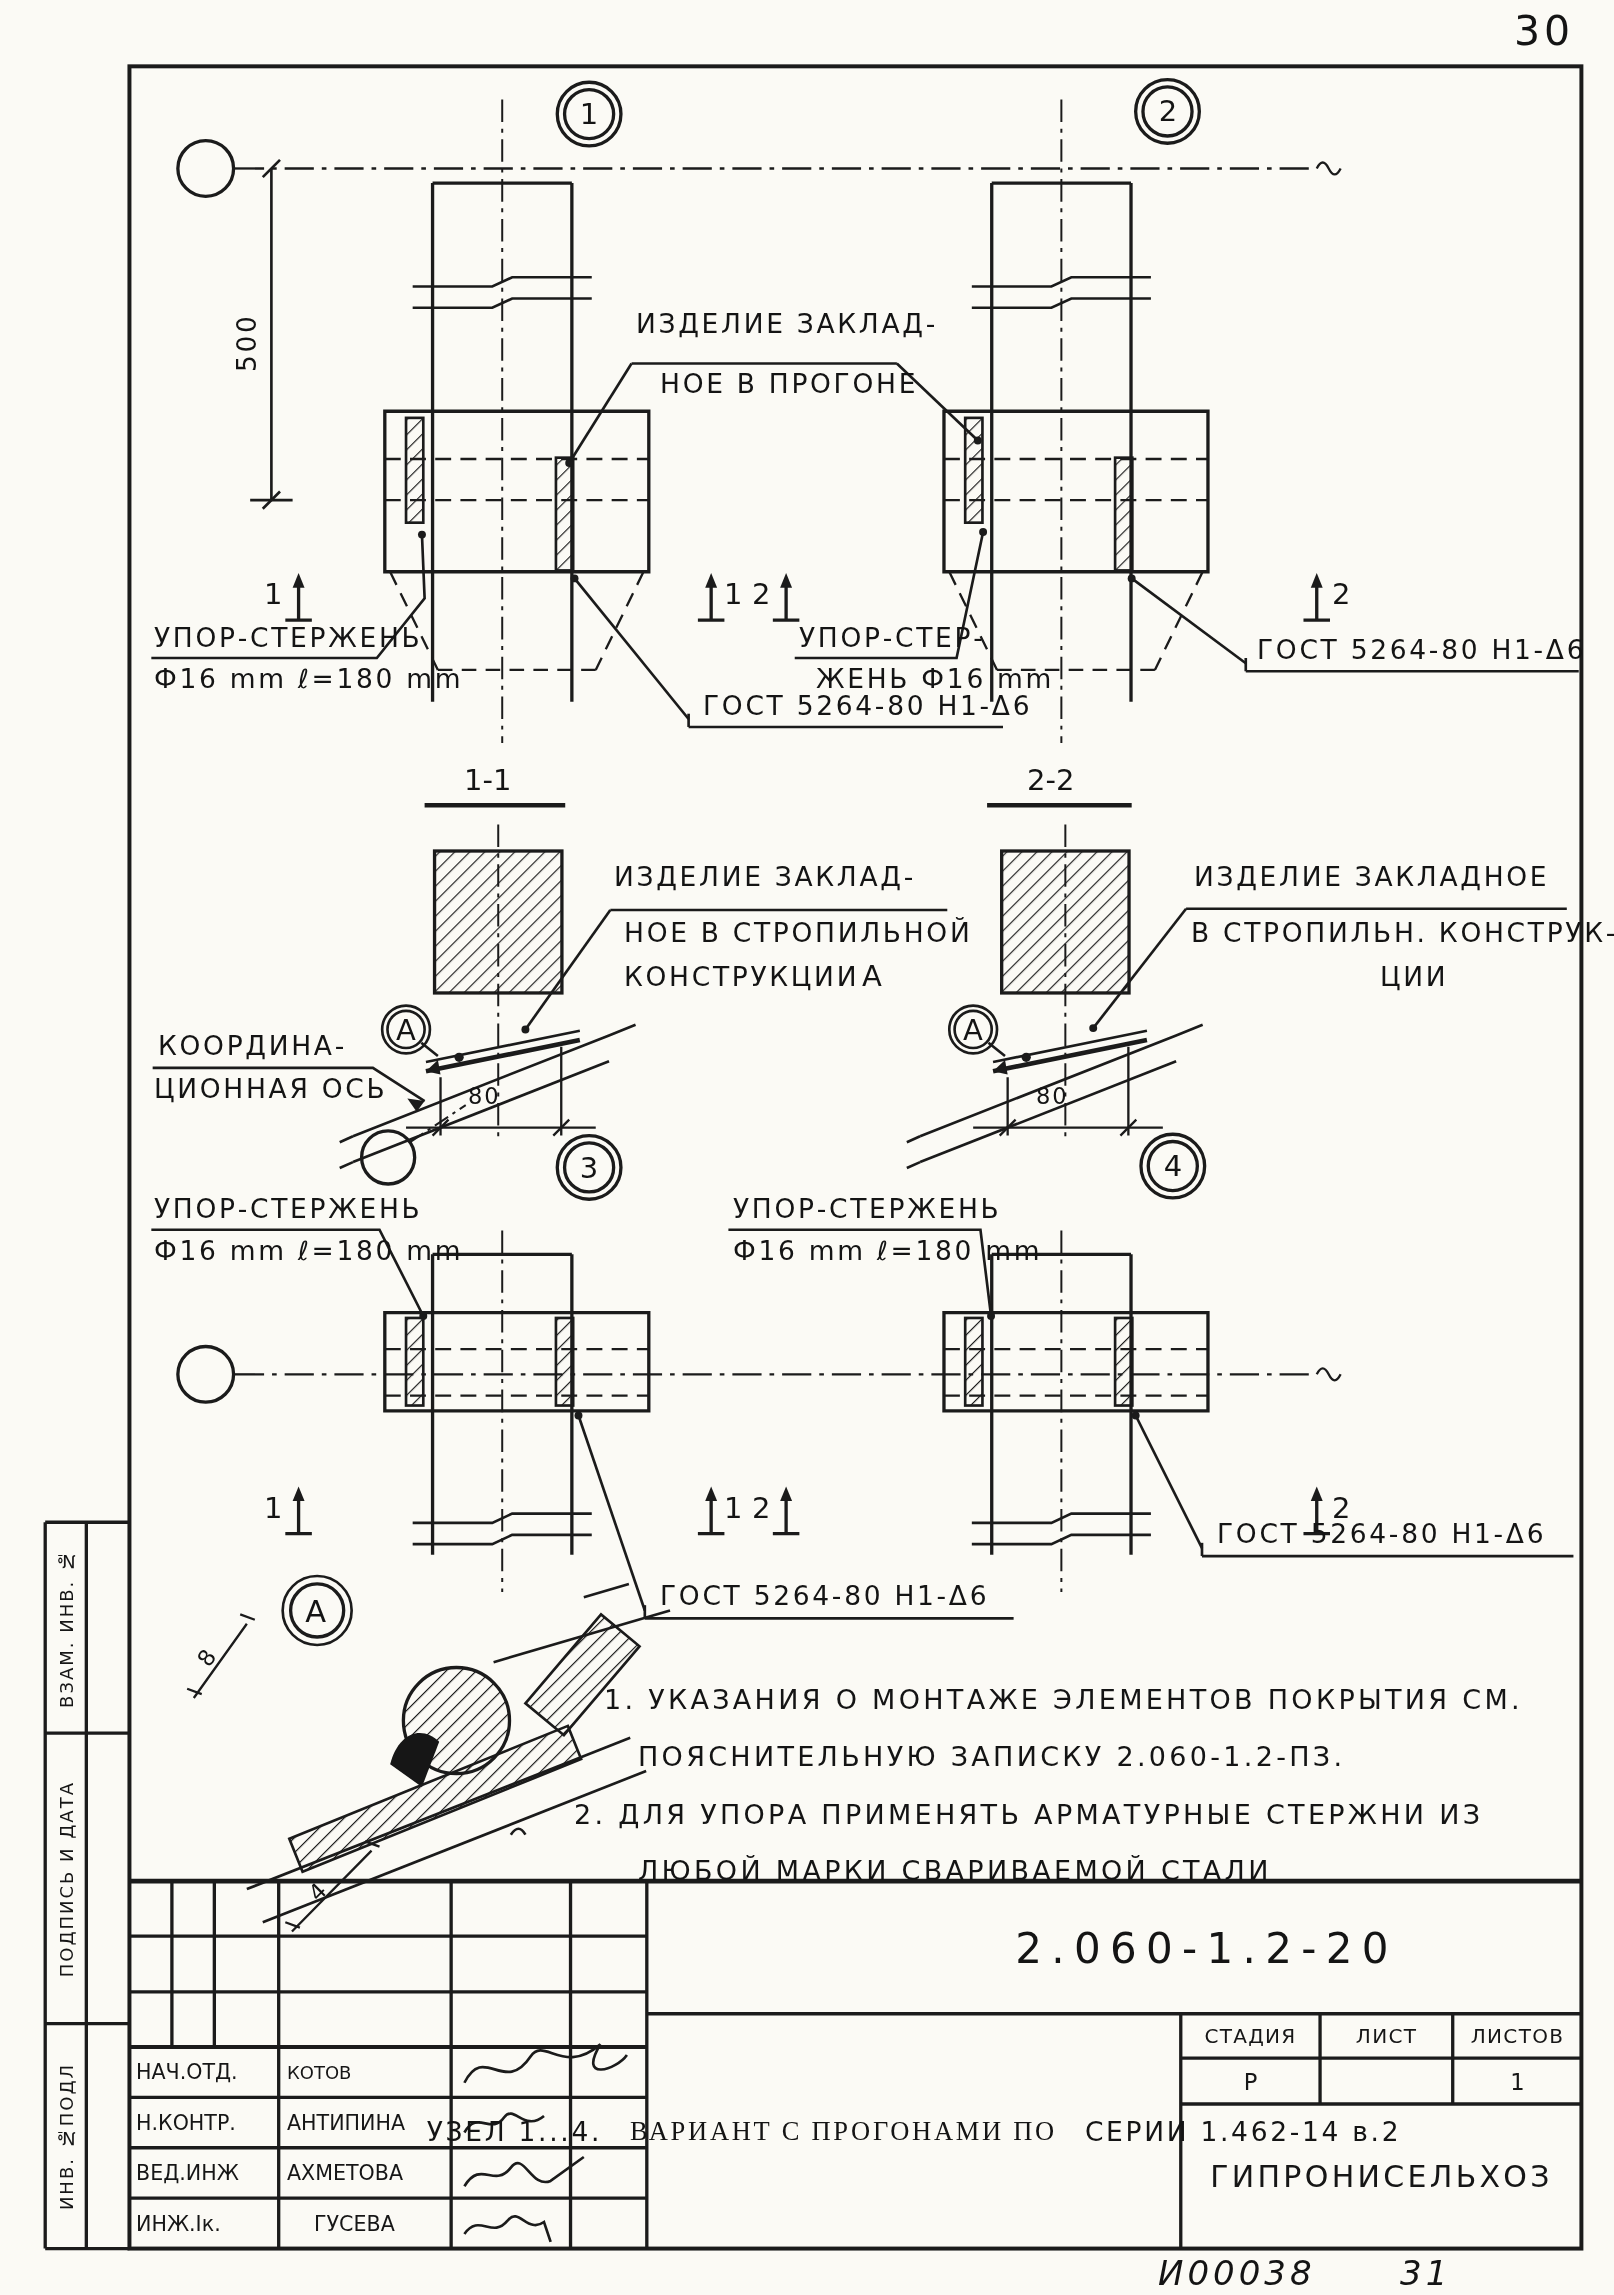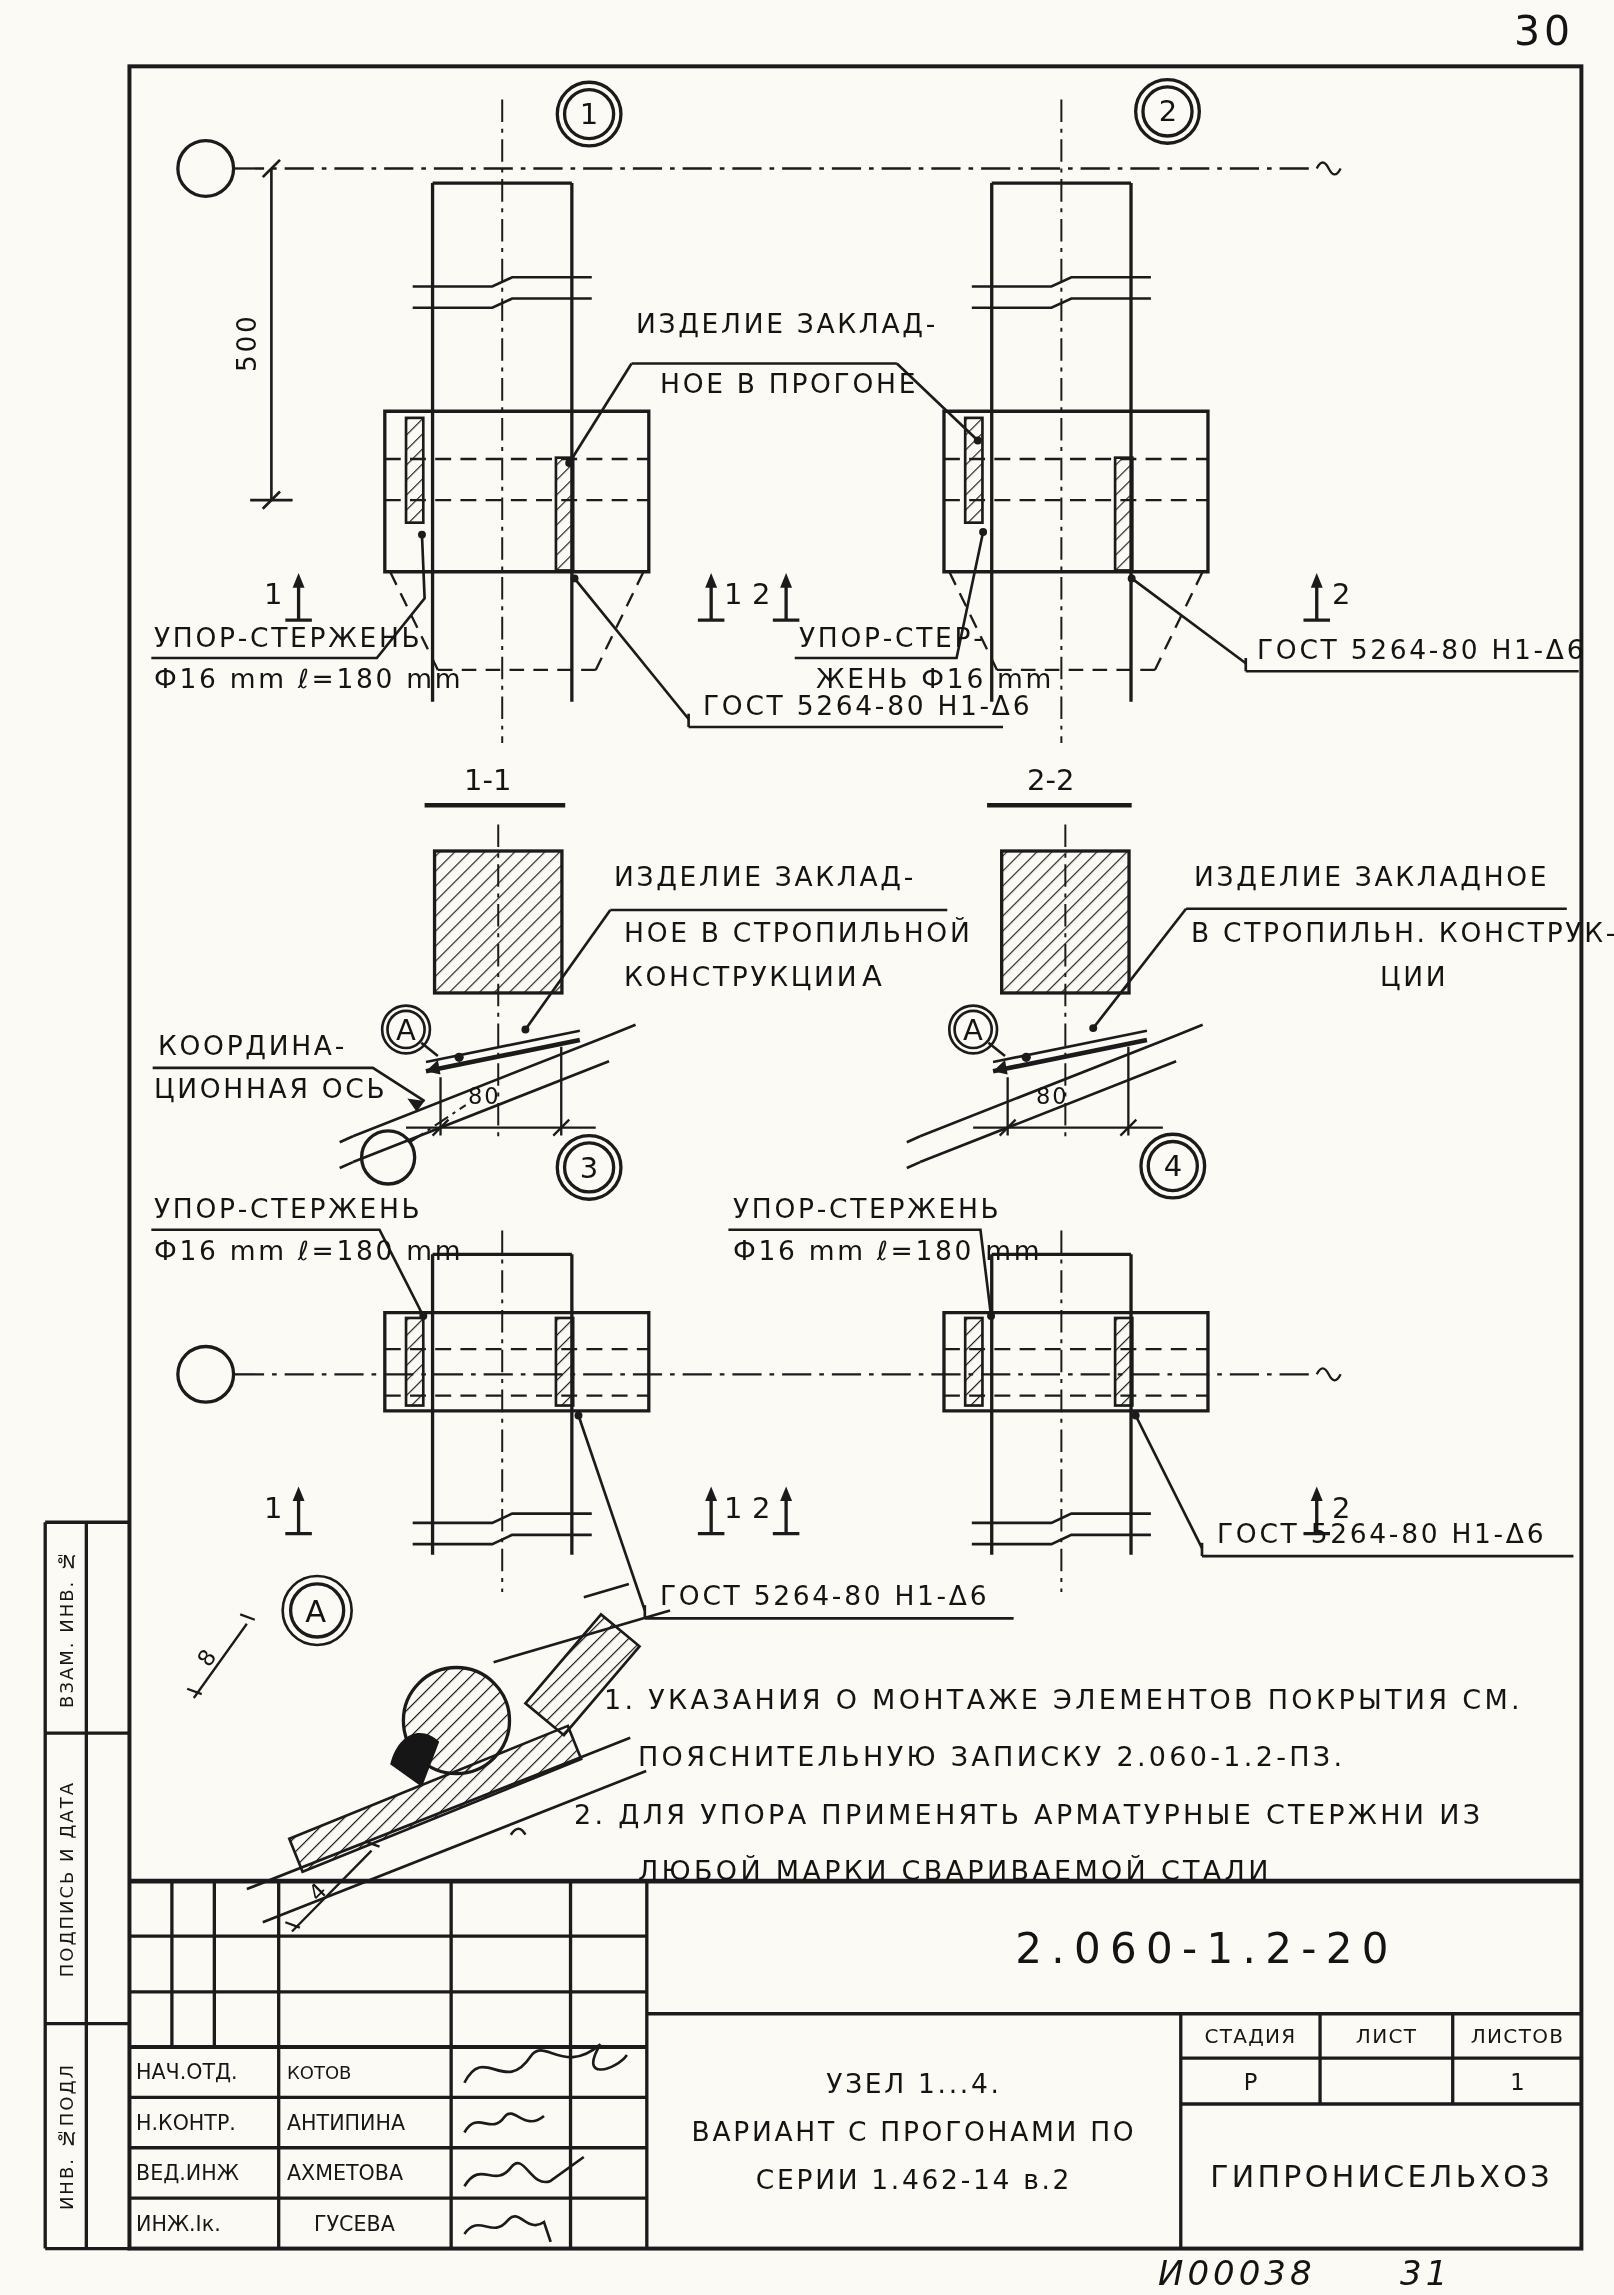--- a/index.html
+++ b/index.html
@@ -315,23 +315,23 @@
 
   <div class="notes">
     <div class="lbl" style="left:574px;top:1684px;margin-left:30px;">1. УКАЗАНИЯ О МОНТАЖЕ ЭЛЕМЕНТОВ ПОКРЫТИЯ СМ.</div>
     <div class="lbl" style="left:638px;top:1741px;">ПОЯСНИТЕЛЬНУЮ ЗАПИСКУ  2.060-1.2-ПЗ.</div>
     <div class="lbl" style="left:574px;top:1799px;">2. ДЛЯ УПОРА ПРИМЕНЯТЬ АРМАТУРНЫЕ СТЕРЖНИ ИЗ</div>
     <div class="lbl" style="left:638px;top:1855px;">ЛЮБОЙ МАРКИ СВАРИВАЕМОЙ СТАЛИ</div>
   </div>
 
   <div class="cell lbl big" style="left:647px;top:1882px;width:1119px;height:133px;">2.060-1.2-20</div>
 
-  <div class="cell" style="left:647px;top:2014px;width:534px;height:235px;flex-direction:column;gap:17px;">
+  <div class="cell" style="left:647px;top:2014px;width:534px;height:235px;gap:28px;">
     <div class="lbl" style="position:static;">УЗЕЛ 1...4.</div>
-    <div class="lbl" style="position:static;">ВАРИАНТ С ПРОГОНАМИ ПО</div>
+    <div class="lbl" style="position:static;font-family:Liberation Serif, serif;">ВАРИАНТ С ПРОГОНАМИ ПО</div>
     <div class="lbl" style="position:static;">СЕРИИ 1.462-14 в.2</div>
   </div>
 
   <div class="cell" style="left:1181px;top:2014px;width:139px;height:44px;font-size:20px;letter-spacing:1.3px;">СТАДИЯ</div>
   <div class="cell" style="left:1320px;top:2014px;width:133px;height:44px;font-size:20px;letter-spacing:1.3px;">ЛИСТ</div>
   <div class="cell" style="left:1453px;top:2014px;width:129px;height:44px;font-size:20px;letter-spacing:1.3px;">ЛИСТОВ</div>
   <div class="cell" style="left:1181px;top:2059px;width:139px;height:46px;font-size:22.6px;">Р</div>
   <div class="cell" style="left:1453px;top:2059px;width:129px;height:46px;font-size:22.6px;">1</div>
   <div class="cell" style="left:1181px;top:2104px;width:401px;height:145px;font-size:30px;letter-spacing:3.3px;">ГИПРОНИСЕЛЬХОЗ</div>
 

